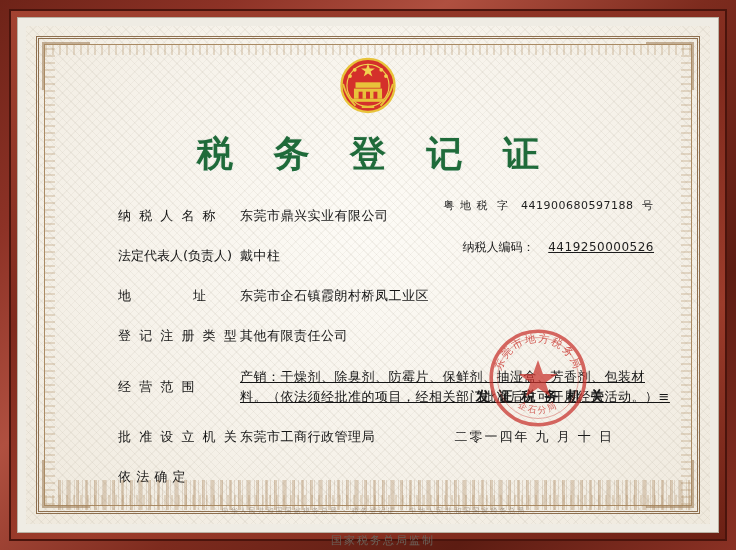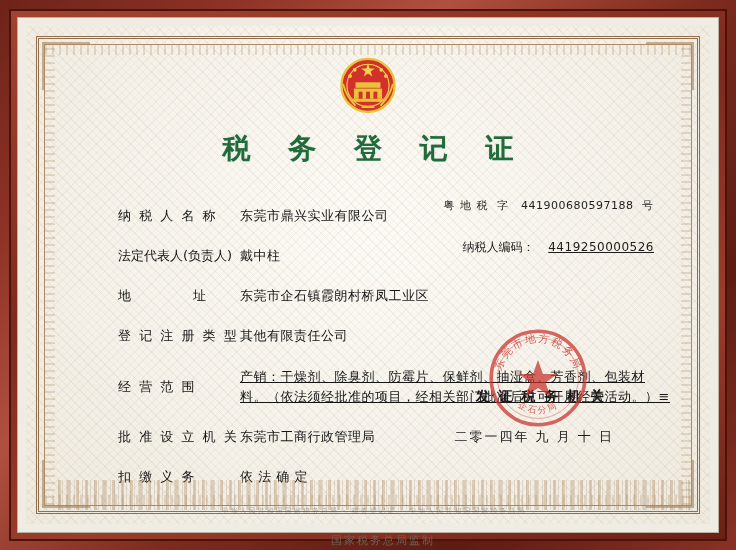--- a/index.html
+++ b/index.html
@@ -120,21 +120,21 @@
     width: 78px; height: 78px;
   }
 
   
   .title {
     position: absolute;
     top: 104px;
     left: 0; right: 0;
     text-align: center;
     font-family: "DejaVu Serif", "Liberation Serif", serif;
-    font-size: 28px;
+    font-size: 36px;
     font-weight: bold;
     letter-spacing: 14px;
     text-indent: 14px;
     color: #1f6b3a;
     text-shadow: 0 1px 0 rgba(255,255,255,0.7), 0 0 1px rgba(20,80,40,0.6);
   }
 
   
   .serial {
     position: absolute;
@@ -304,21 +304,20 @@
           <div class="label">经 营 范 围</div>
           <div class="value">产销：干燥剂、除臭剂、防霉片、保鲜剂、抽湿盒、芳香剂、包装材料。（依法须经批准的项目，经相关部门批准后方可开展经营活动。）≡</div>
         </div>
 
         <div class="row">
           <div class="label">批 准 设 立 机 关</div>
           <div class="value">东莞市工商行政管理局</div>
         </div>
 
         <div class="row">
-          <div class="label">扣 缴 义 务</div>
           <div class="value">依 法 确 定</div>
         </div>
 
       </div>
 
       <div class="issuer">发 证 税 务 机 关</div>
       <div class="issue-date">二零一四年 九 月 十 日</div>
 
       <svg class="seal" viewBox="0 0 120 120">
         <circle cx="60" cy="60" r="52" fill="none" stroke="#c8302a" stroke-width="4" opacity="0.85"></circle>

